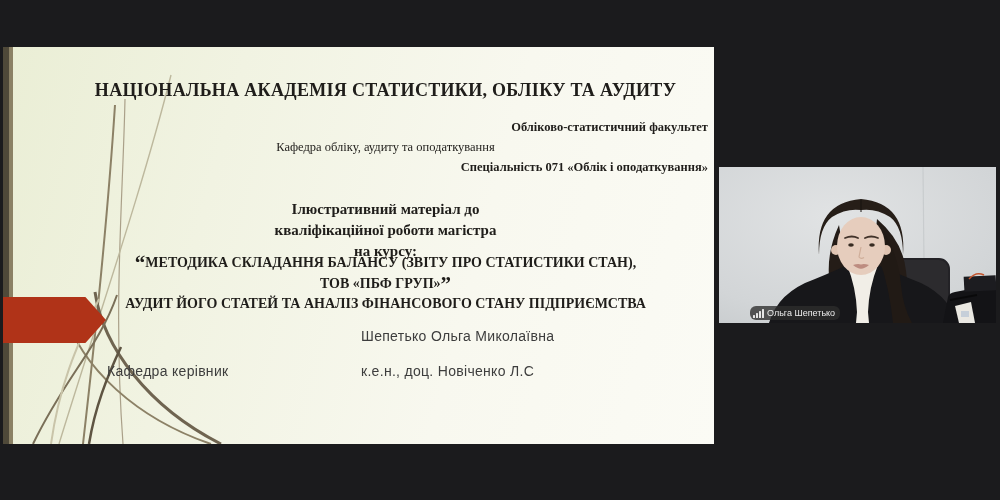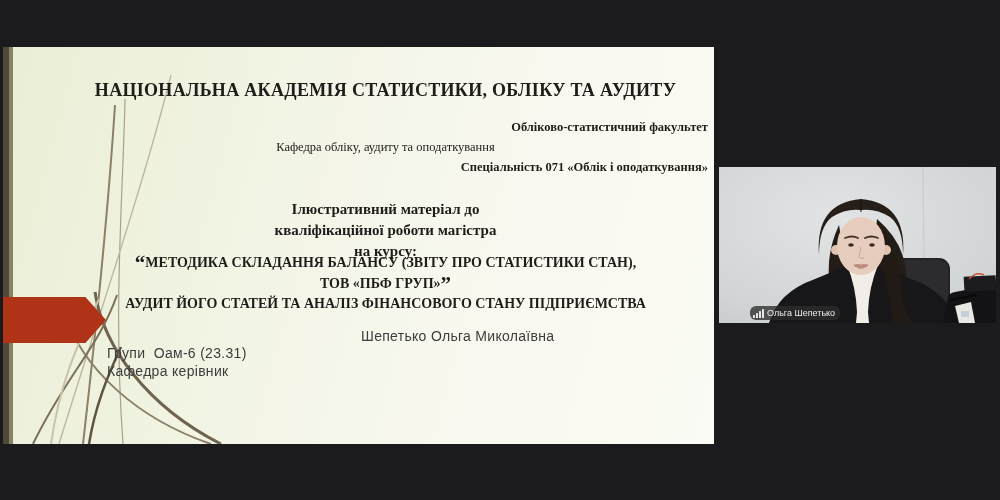--- a/index.html
+++ b/index.html
@@ -85,24 +85,24 @@
       <div>на курсу:</div>
     </div>
 
     <div class="slide-text serif title-block">
       <div><span class="q">“</span><span>МЕТОДИКА СКЛАДАННЯ БАЛАНСУ (ЗВІТУ ПРО СТАТИСТИКИ СТАН),</span></div>
       <div><span>ТОВ «ПБФ ГРУП»</span><span class="q">”</span></div>
       <div>АУДИТ ЙОГО СТАТЕЙ ТА АНАЛІЗ ФІНАНСОВОГО СТАНУ ПІДПРИЄМСТВА</div>
     </div>
 
     <div class="sans-item student-role">
-      <div>Групи  Оам-6 (23.31)</div>
     </div>
     <div class="sans-item student-name">Шепетько Ольга Миколаївна</div>
     <div class="sans-item advisor-role">Кафедра керівник</div>
+    <div class="sans-item advisor-name">к.е.н., доц. Новіченко Л.С</div>
   </div>
 
   <div class="video-tile">
     <svg width="277" height="156" viewBox="0 0 277 156">
       <defs>
         <radialGradient id="wallGrad" cx="42%" cy="32%" r="90%">
           <stop offset="0%" stop-color="#e1e3e4"></stop>
           <stop offset="70%" stop-color="#d2d5d7"></stop>
           <stop offset="100%" stop-color="#c6cacc"></stop>
         </radialGradient>

